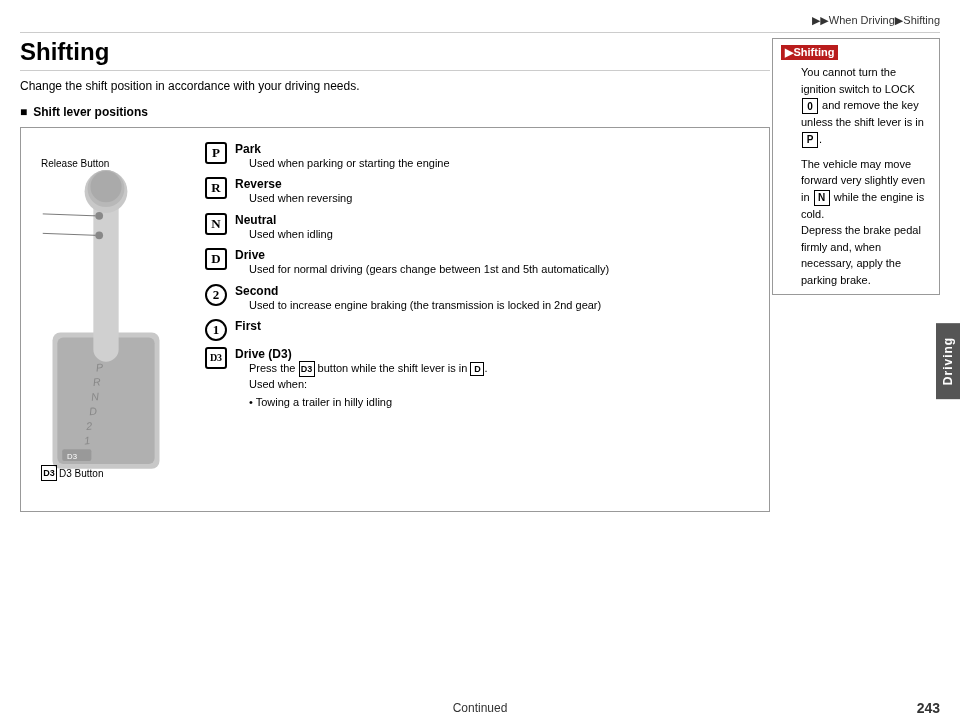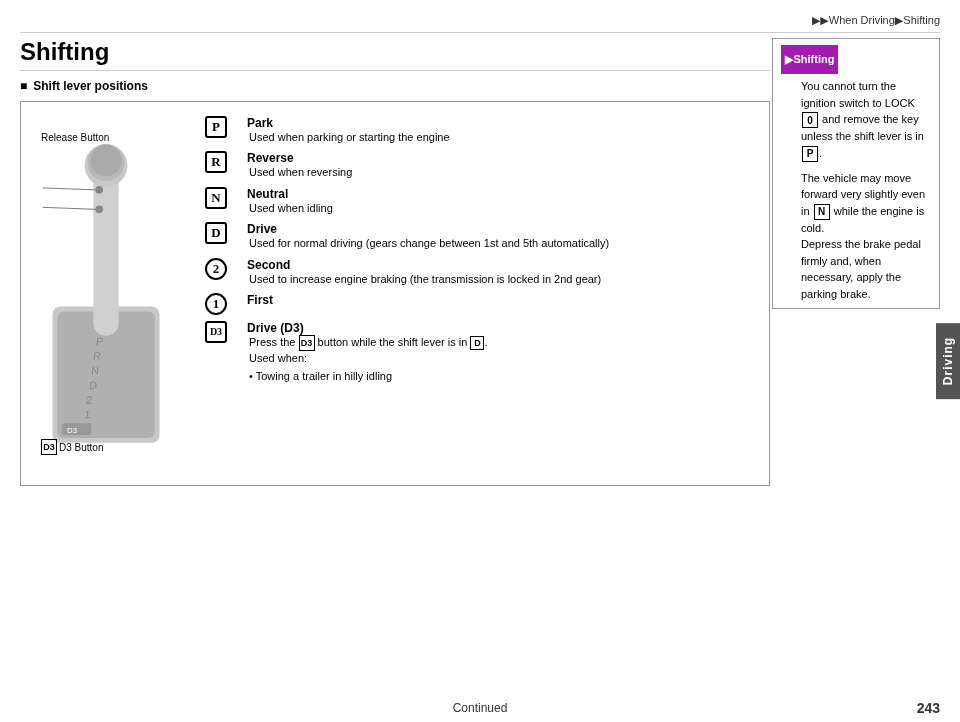--- a/index.html
+++ b/index.html
@@ -155,21 +155,20 @@
       border-radius: 3px;
     }
 
     .gear-desc {
       flex: 1;
     }
 
     .gear-name {
       font-weight: bold;
       font-size: 12px;
-      margin-left: 12px;
     }
 
     .gear-text {
       font-size: 11px;
       line-height: 1.4;
       margin-left: 14px;
     }
 
     
     .right-sidebar {
@@ -182,23 +181,23 @@
 
     .sidebar-note-box {
       border: 1px solid #999;
       padding: 6px 8px;
       margin-bottom: 10px;
     }
 
     .sidebar-note-title {
       font-size: 11px;
       font-weight: bold;
-      background: #a21caf;
+      background: #b91c1c;
       color: #fff;
-      padding: 8px 4px;
+      padding: 1px 4px;
       margin-bottom: 4px;
       display: inline-block;
     }
 
     .sidebar-note-text {
       font-size: 11px;
       line-height: 1.5;
       margin-left: 20px;
     }
 
@@ -260,20 +259,21 @@
 
 <div class="header-breadcrumb">
   <span>▶▶When Driving▶Shifting</span>
 </div>
 
 <div class="top-divider"></div>
 
 <div class="main-content">
   <h1 class="page-title">Shifting</h1>
   <div class="title-divider"></div>
+  <p class="intro-text">Change the shift position in accordance with your driving needs.</p>
 
   <div class="section-heading">
     <span>Shift lever positions</span>
   </div>
 
   <div class="diagram-box">
 
     <div class="gear-image">
       <div class="gear-label-top">Release Button</div>
       <svg class="gear-svg" viewBox="0 0 150 370">

